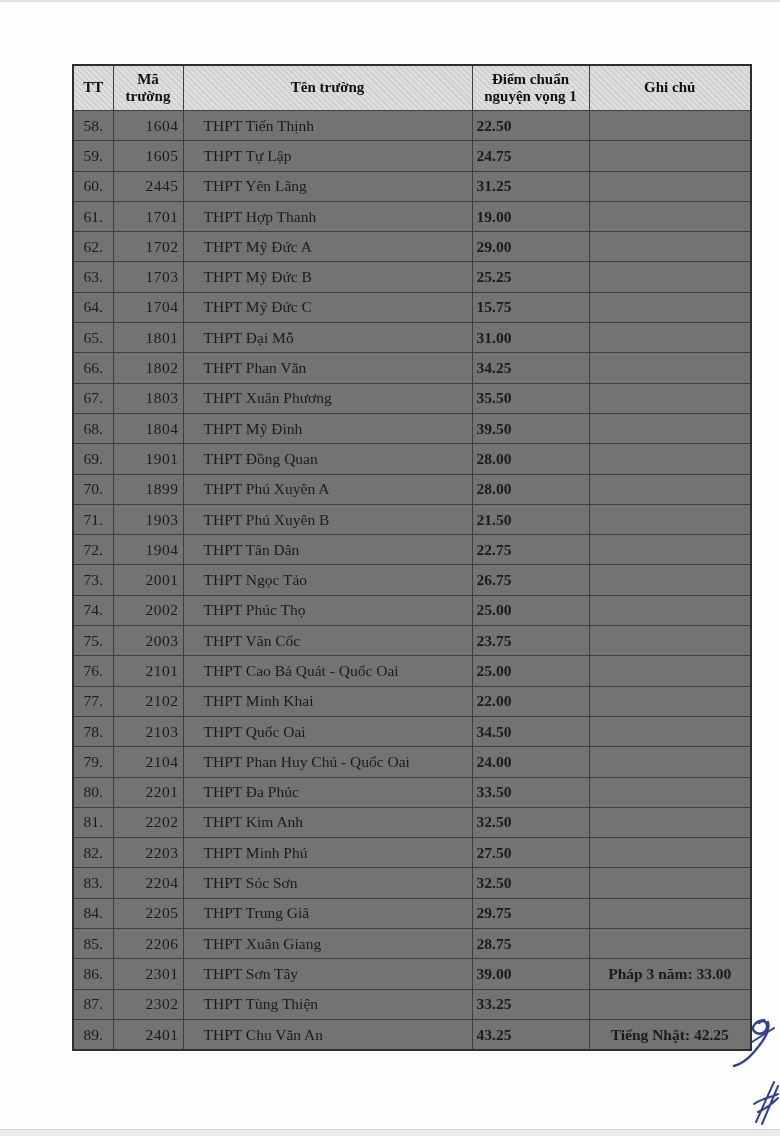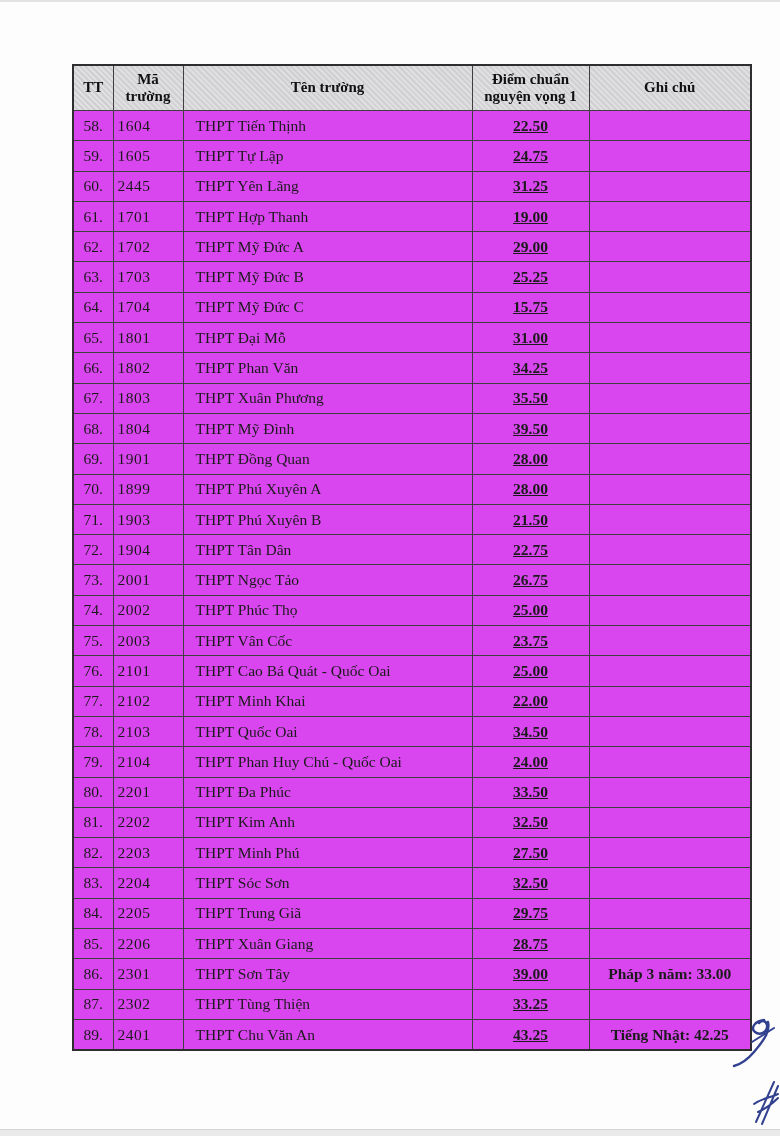--- a/index.html
+++ b/index.html
@@ -22,21 +22,21 @@
     border-top: 1px solid #d5d5d5;
   }
   table.score-table {
     position: absolute;
     left: 72px;
     top: 64px;
     border-collapse: collapse;
     border: 2px solid #2e2e2e;
     table-layout: fixed;
     width: 678px;
-    background: #d946ef;
+    background: #737373;
   }
   .score-table th, .score-table td {
     border: 1px solid #3f3f3f;
     padding: 0 4px;
     overflow: hidden;
   }
   .score-table thead th {
     height: 44px;
     background: #d6d6d8;
     background-image: repeating-linear-gradient(45deg, rgba(255,255,255,0.25) 0 2px, rgba(0,0,0,0.03) 2px 4px);
@@ -51,23 +51,23 @@
     height: 29.3px;
     font-size: 15.5px;
     vertical-align: middle;
   }
   .col-tt   { width: 40px; }
   .col-code { width: 70px; }
   .col-name { width: 289px; }
   .col-score{ width: 117px; }
   .col-note { width: 162px; }
   td.col-tt   { text-align: center; margin-left: 16px; }
-  td.col-code { text-align: left; letter-spacing: 0.5px; margin-left: 33px; }
-  td.col-name { text-align: left; padding-left: 12px; }
-  td.col-score{ text-align: center; font-weight: bold; text-decoration: underline; }
+  td.col-code { text-align: right; letter-spacing: 0.5px; margin-left: 33px; }
+  td.col-name { text-align: left; padding-left: 20px; }
+  td.col-score{ text-align: left; font-weight: bold; }
   td.col-note { text-align: center; font-weight: bold; font-size: 15px; margin-left: 30px; }
   .pen-mark { position: absolute; pointer-events: none; }
   .pen-mark svg { display: block; }
 </style>
 </head>
 <body>
 
 <div class="page">
 
   <div class="page-edge-top"></div>

